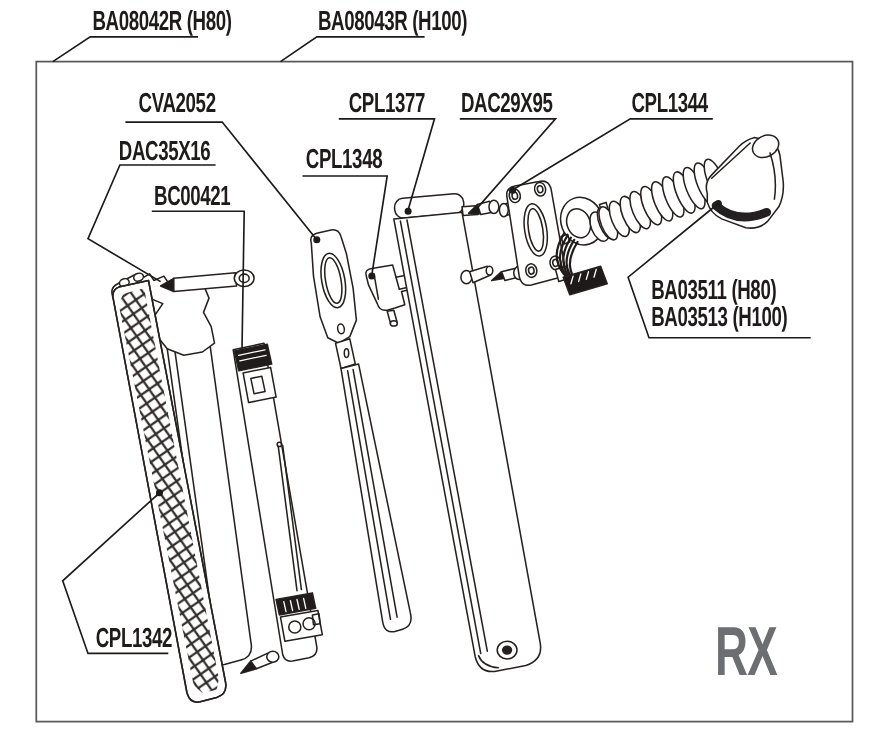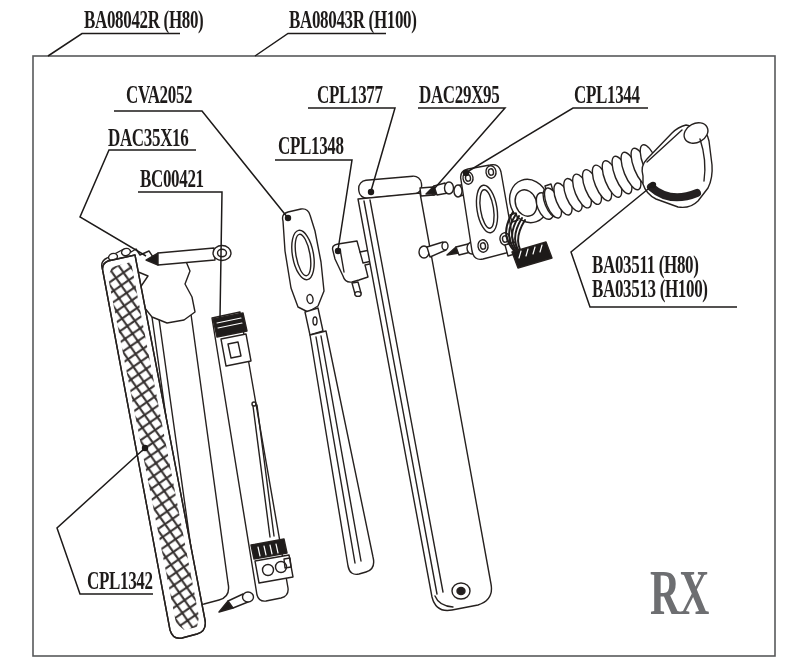--- a/index.html
+++ b/index.html
@@ -1,17 +1,17 @@
 <!DOCTYPE html>
 <html><head>
 <meta charset="utf-8">
 <style>
   html,body{margin:0;padding:0;background:#fff;}
   .stage{position:relative;width:800px;height:669px;background:#ffffff;overflow:hidden;
-         font-family:Liberation Serif, serif;}
+         font-family:Liberation Sans, sans-serif;}
   .stage svg{position:absolute;left:0;top:0;}
   .plabel{position:absolute;font-weight:bold;font-size:25px;line-height:1;
           color:#1e1b1a;transform:scaleX(.68);transform-origin:0 0;
           letter-spacing:-.5px;white-space:nowrap;}
   .logo{position:absolute;left:650px;top:562px;font-weight:bold;font-size:63px;line-height:1;
         color:#6d6e71;transform:scaleX(.66);transform-origin:0 0;letter-spacing:-1px;}
 </style>
 </head>
 <body>
 

